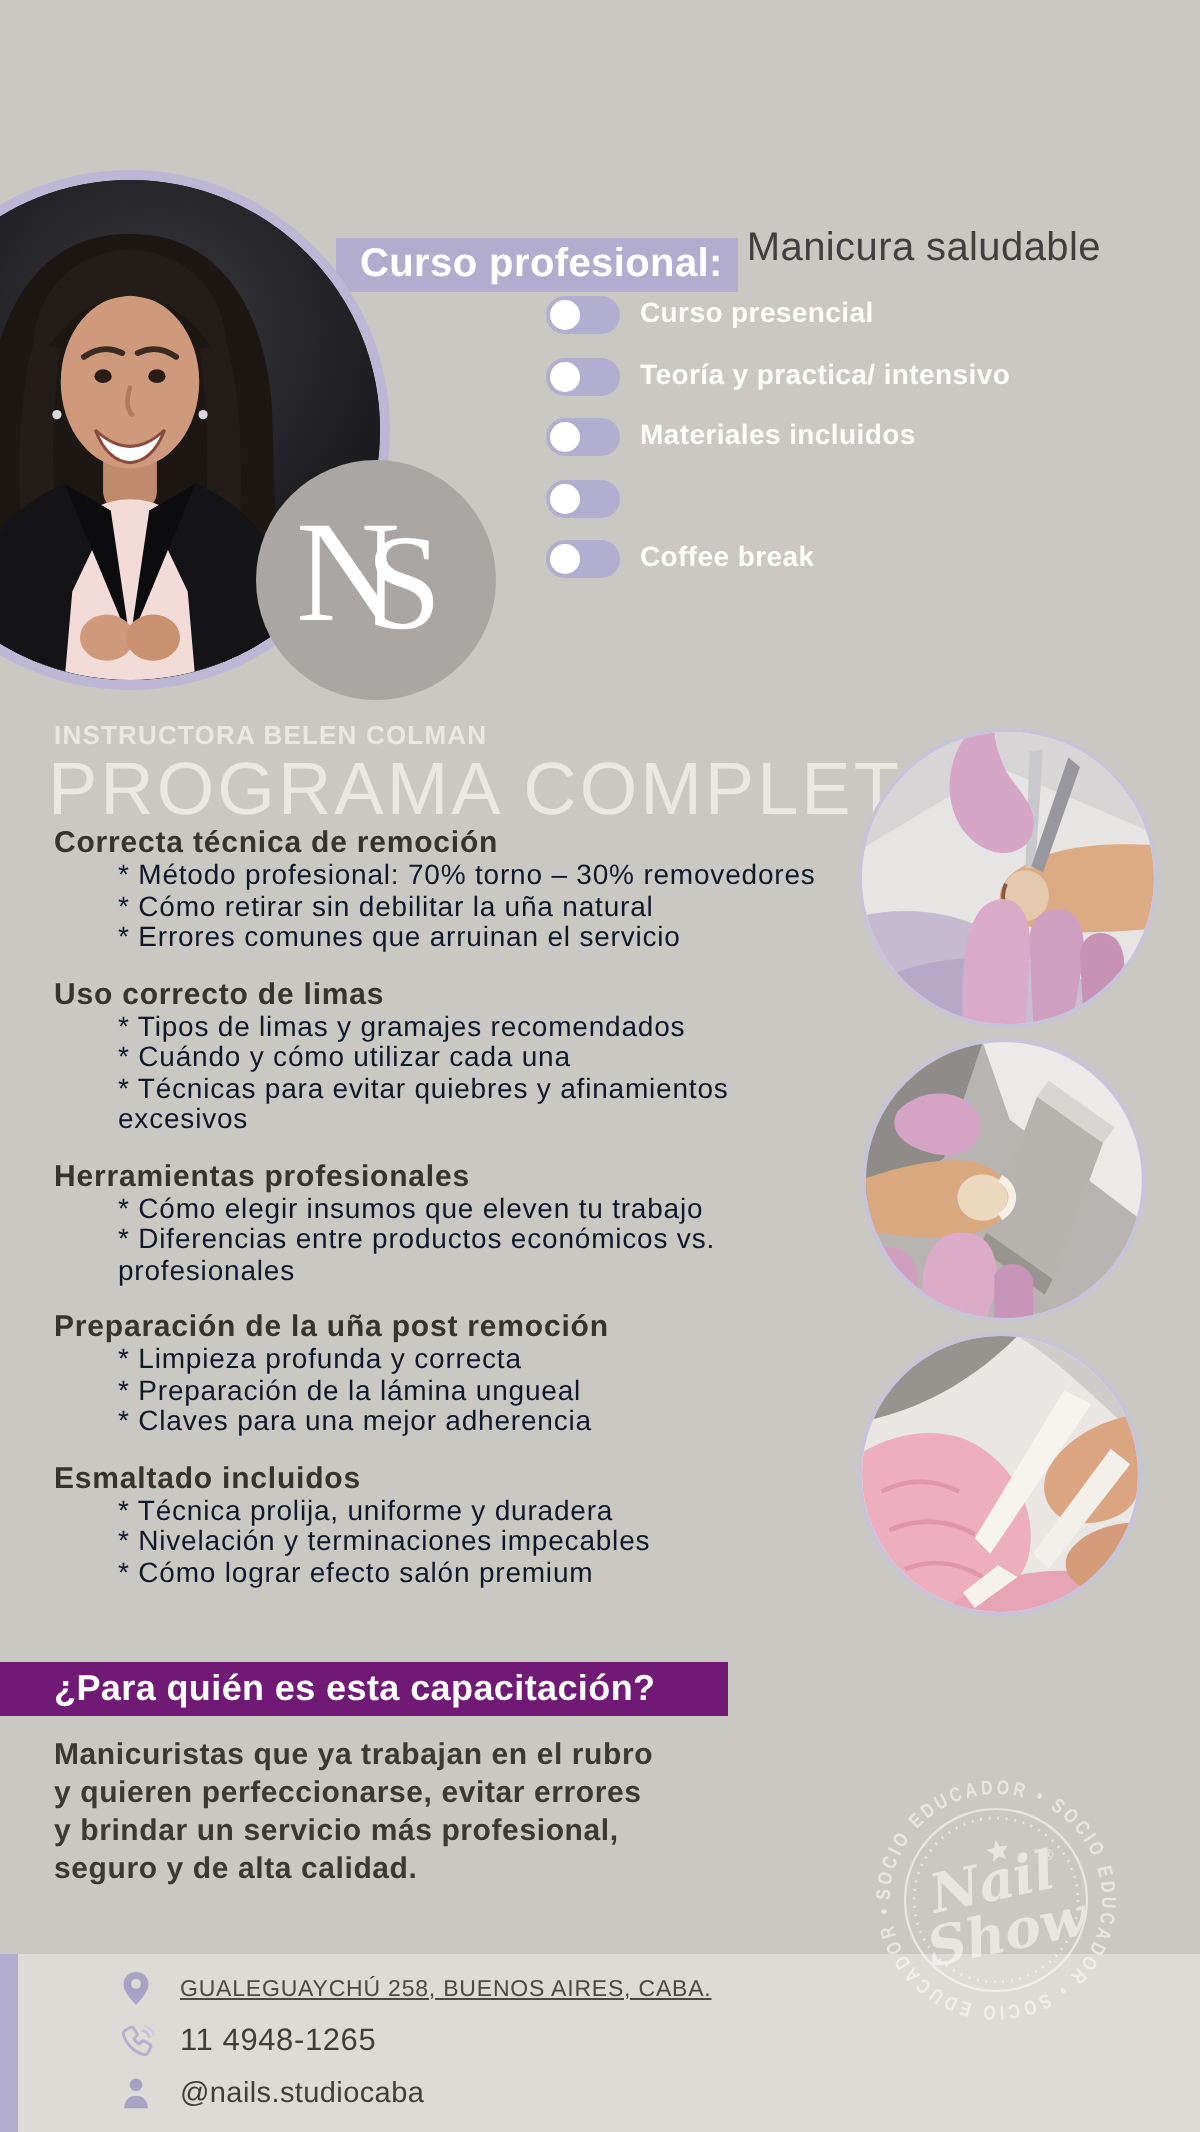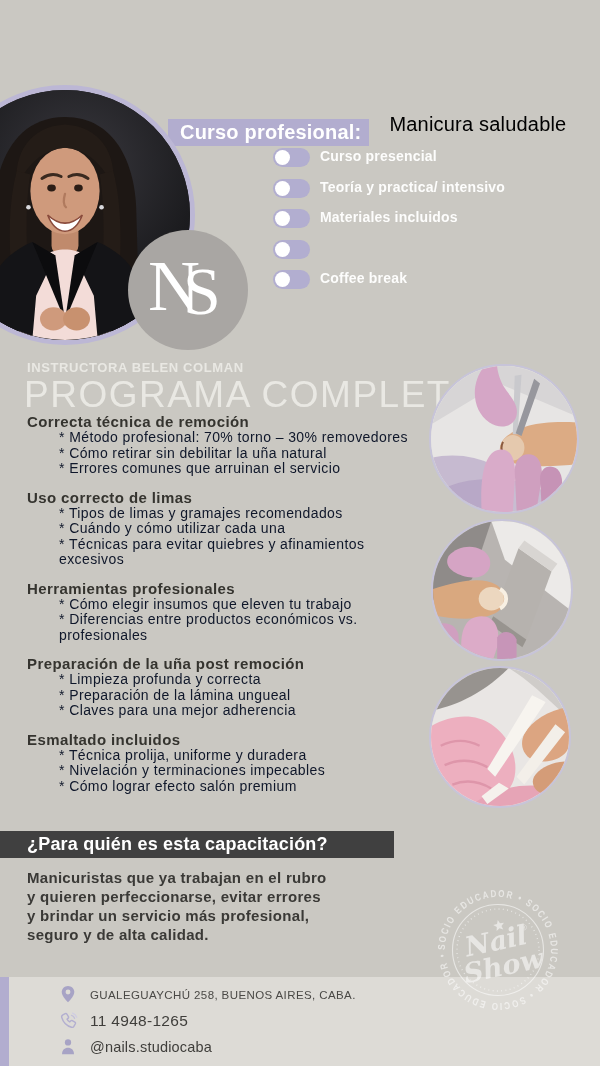--- a/index.html
+++ b/index.html
@@ -31,21 +31,21 @@
   .title-band{
     position:absolute; left:168px; top:111px; height:27px; display:flex;
     align-items:center; z-index:2; white-space:nowrap;
   }
   .title-hl{
     background:#b2adcf; color:#ffffff; font-size:20px; font-weight:700;
     height:27px; display:flex; align-items:center; padding:0 8px 0 12px;
     letter-spacing:.2px;
     margin-top:16px;
   }
-  .title-rest{color:#000000; font-size:20px; font-weight:400; margin-left:20px; letter-spacing:.2px;}
+  .title-rest{color:#404040; font-size:20px; font-weight:400; margin-left:4px; letter-spacing:.2px;}
 
   .features{position:absolute; left:273px; top:148px; z-index:2;}
   .feature-row{display:flex; align-items:flex-start; height:19px; margin-bottom:11.5px;}
   .toggle{width:37px; height:19px; border-radius:10px; background:#b2aed0; position:relative; flex:0 0 auto;}
   .knob{position:absolute; left:2px; top:2px; width:15px; height:15px; border-radius:50%; background:#ffffff;}
   .feature-label{margin-left:10px; color:#fdfdfc; font-size:14px; font-weight:700; letter-spacing:.2px; white-space:nowrap;}
 
   
   .instructor{
     position:absolute; left:27px; top:360px; color:#e9e8e3; font-size:13px;
@@ -65,36 +65,36 @@
     position:absolute; border-radius:50%; overflow:hidden;
     border:2px solid #c7c4d9; box-sizing:border-box; z-index:2; background:#dcdad6;
   }
   .circ svg{display:block; width:100%; height:100%;}
   .ph1{left:429px; top:364px; width:150px; height:150px;}
   .ph2{left:431px; top:519px; width:142px; height:142px;}
   .ph3{left:429px; top:666px; width:142px; height:142px;}
 
   
   .audience-banner{
-    position:absolute; left:0; top:831px; width:394px; height:27px; background:#404040;
+    position:absolute; left:0; top:831px; width:364px; height:27px; background:#701a75;
     display:flex; align-items:center; padding-left:27px; box-sizing:border-box; z-index:2;
   }
   .audience-banner span{color:#ffffff; font-size:18px; font-weight:700; letter-spacing:.2px; white-space:nowrap;}
   .audience-text{
     position:absolute; left:27px; top:868px; width:380px; font-size:15px; font-weight:700;
     color:#3a3936; line-height:19px; letter-spacing:.3px; white-space:pre-line; z-index:2;
   }
 
   
   .bottom-panel{position:absolute; left:0; top:977px; width:600px; height:89px; background:#dddbd6; z-index:1;}
   .accent-bar{position:absolute; left:0; top:977px; width:9px; height:89px; background:#b2adcf; z-index:2;}
   .contact{position:absolute; left:57px; top:984px; z-index:3; display:flex; flex-direction:column; gap:5px;}
   .contact-row{display:flex; align-items:center; min-height:21px;}
   .cicon{width:22px; display:flex; justify-content:center; align-items:center; margin-right:11px; flex:0 0 auto;}
-  .addr{font-size:11.5px; letter-spacing:.4px; color:#4a4946;}
+  .addr{font-size:11.5px; letter-spacing:.4px; color:#4a4946;text-decoration:underline;}
   .phone{font-size:15.5px; color:#3f3e3b; font-weight:500; letter-spacing:.3px;}
   .insta{font-size:14.5px; color:#3f3e3b; letter-spacing:.2px;}
 
   
   .stamp{position:absolute; left:434px; top:886px; width:128px; height:128px; z-index:5; opacity:.55;}
   .stamp text{fill:#ffffff;}
   .ring-text{font-family:"Liberation Sans",sans-serif; font-size:10px; font-weight:700; letter-spacing:2.2px;}
   .script{font-family:"DejaVu Serif", serif; font-style:italic; font-weight:700;}
 </style>
 </head>

